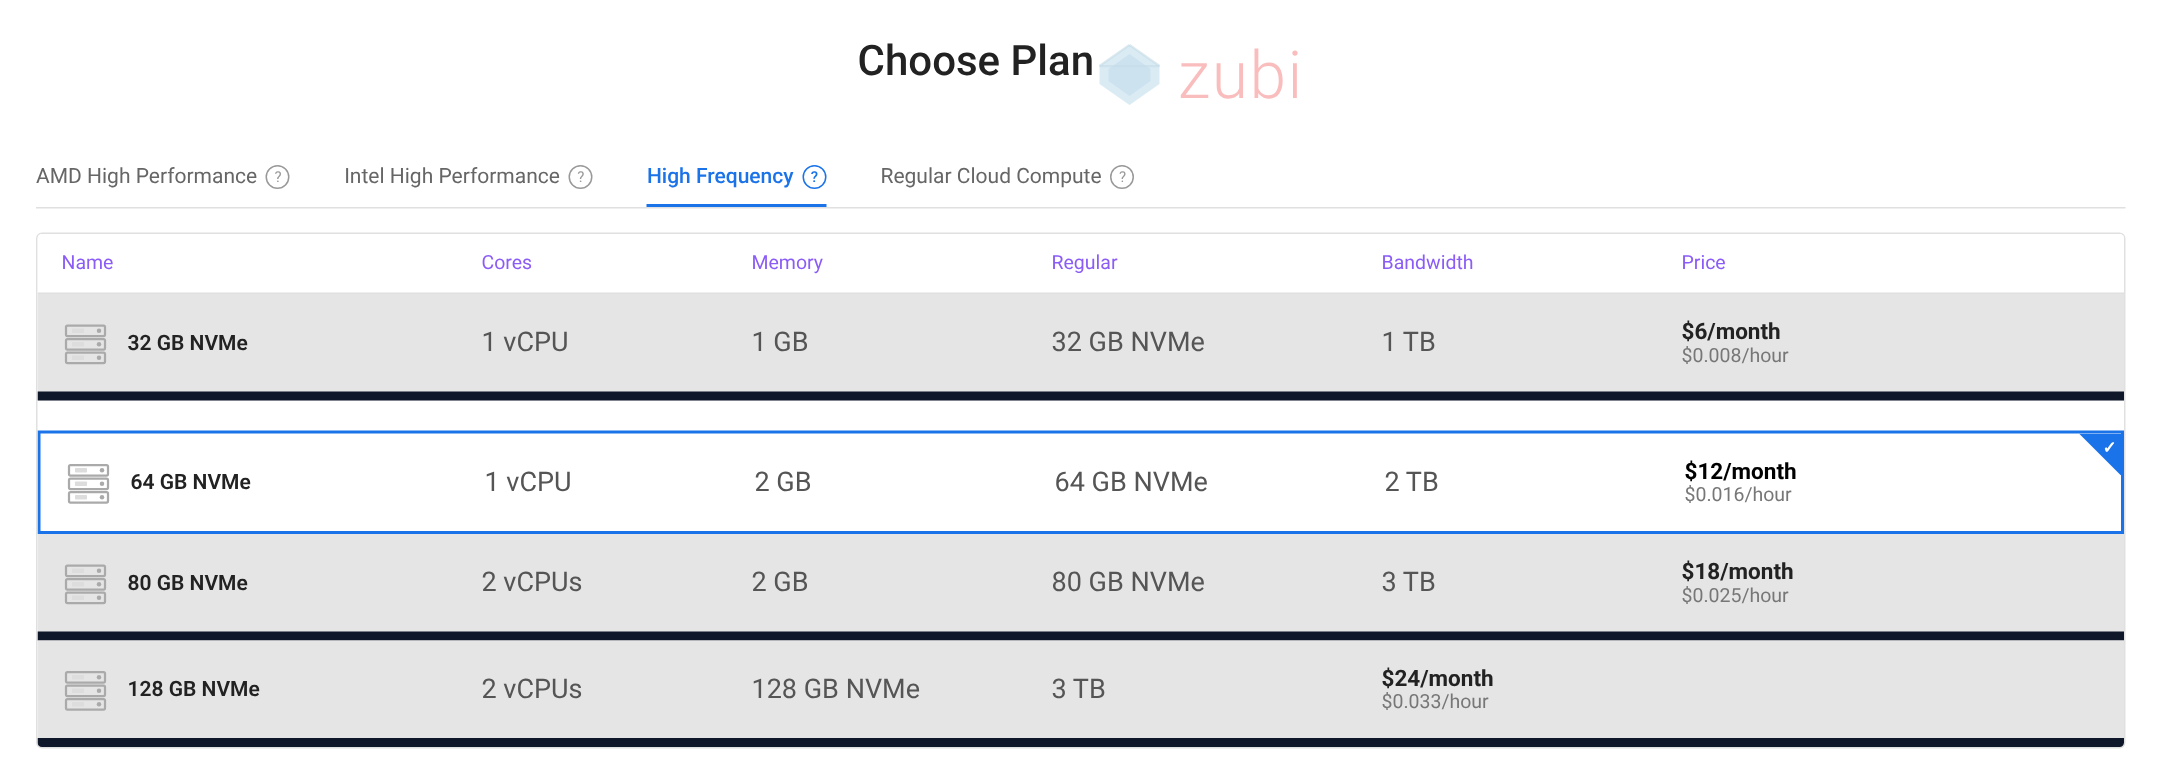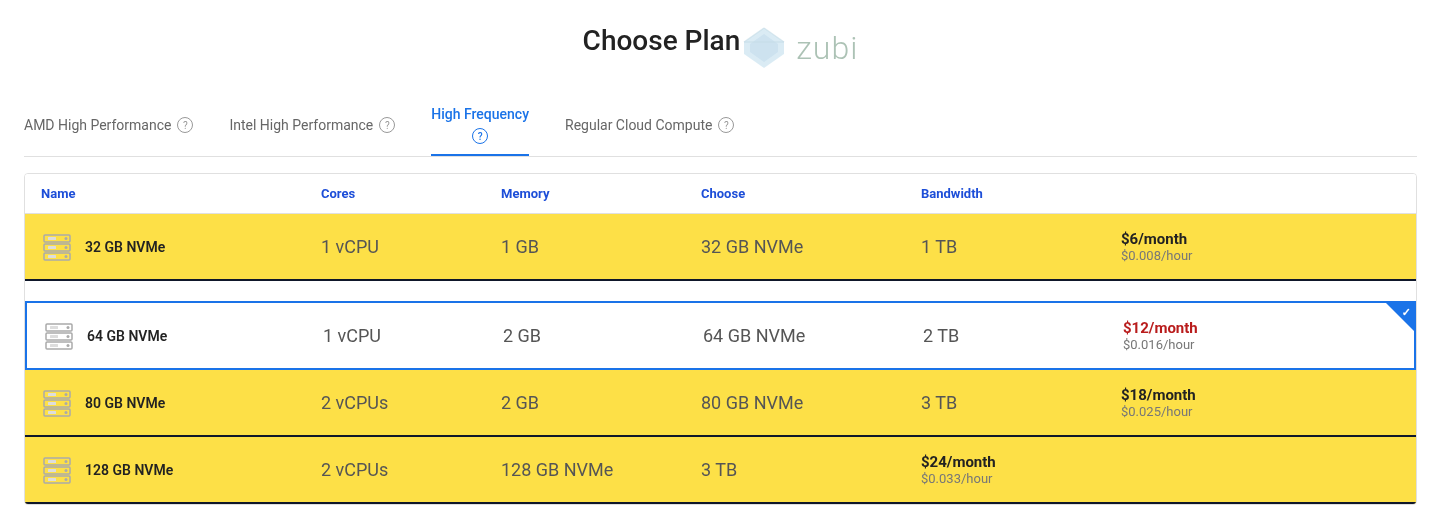--- a/index.html
+++ b/index.html
@@ -32,23 +32,23 @@
       gap: 8px;
       opacity: 0.35;
     }
 
     .logo-diamond {
       width: 48px;
       height: 48px;
     }
 
     .logo-text {
-      font-size: 32px;
+      font-size: 44px;
       font-weight: 300;
-      color: #14532d;
+      color: #ef4444;
       letter-spacing: 1px;
     }
 
     .tabs {
       display: flex;
       gap: 0;
       border-bottom: 1px solid #e0e0e0;
       margin-bottom: 0;
     }
 
@@ -64,21 +64,20 @@
       gap: 6px;
       white-space: nowrap;
       text-decoration: none;
       justify-content: flex-end;
     }
 
     .tab.active {
       color: #1a73e8;
       border-bottom: 2px solid #1a73e8;
       font-weight: 500;
-      flex-direction: column;
     }
 
     .tab .info-icon {
       width: 16px;
       height: 16px;
       border: 1px solid #999;
       border-radius: 50%;
       display: inline-flex;
       align-items: center;
       justify-content: center;
@@ -102,43 +101,43 @@
     .table-header {
       display: grid;
       grid-template-columns: 280px 180px 200px 220px 200px 1fr;
       padding: 12px 16px;
       border-bottom: 1px solid #e0e0e0;
       background: #fff;
     }
 
     .table-header-cell {
       font-size: 13px;
-      color: #1d4ed8;
-      font-weight: 700;
+      color: #8b5cf6;
+      font-weight: 400;
     }
 
     .table-row {
       display: grid;
       grid-template-columns: 280px 180px 200px 220px 200px 1fr;
       padding: 16px 16px;
-      border-bottom: 2px solid #0f172a;
+      border-bottom: 6px solid #0f172a;
       align-items: center;
       cursor: pointer;
       position: relative;
-      background: #fde047;
+      background: #e5e5e5;
     }
 
     .table-row.selected {
       border: 2px solid #1a73e8;
       background: #fff;
       margin-top: 20px;
     }
 
     .table-row.selected .price-monthly {
-      color: #b91c1c;
+      color: #000000;
     }
 
     .row-name {
       display: flex;
       align-items: center;
       gap: 12px;
       font-size: 14px;
       font-weight: 600;
       color: #222;
     }
@@ -222,22 +221,23 @@
     <span>Regular Cloud Compute</span>
     <span class="info-icon">?</span>
   </div>
 </div>
 
 <div class="table-container">
   <div class="table-header">
     <div class="table-header-cell">Name</div>
     <div class="table-header-cell">Cores</div>
     <div class="table-header-cell">Memory</div>
-    <div class="table-header-cell">Choose</div>
+    <div class="table-header-cell">Regular</div>
     <div class="table-header-cell">Bandwidth</div>
+    <div class="table-header-cell">Price</div>
   </div>
 
   <div class="table-row">
     <div class="row-name">
       <svg class="server-icon" viewBox="0 0 32 32" xmlns="http://www.w3.org/2000/svg">
         <rect x="3" y="4" width="26" height="7" rx="1" fill="none" stroke="#aaa" stroke-width="1.5"></rect>
         <rect x="3" y="13" width="26" height="7" rx="1" fill="none" stroke="#aaa" stroke-width="1.5"></rect>
         <rect x="3" y="22" width="26" height="7" rx="1" fill="none" stroke="#aaa" stroke-width="1.5"></rect>
         <circle cx="25" cy="7.5" r="1.5" fill="#aaa"></circle>
         <circle cx="25" cy="16.5" r="1.5" fill="#aaa"></circle>

